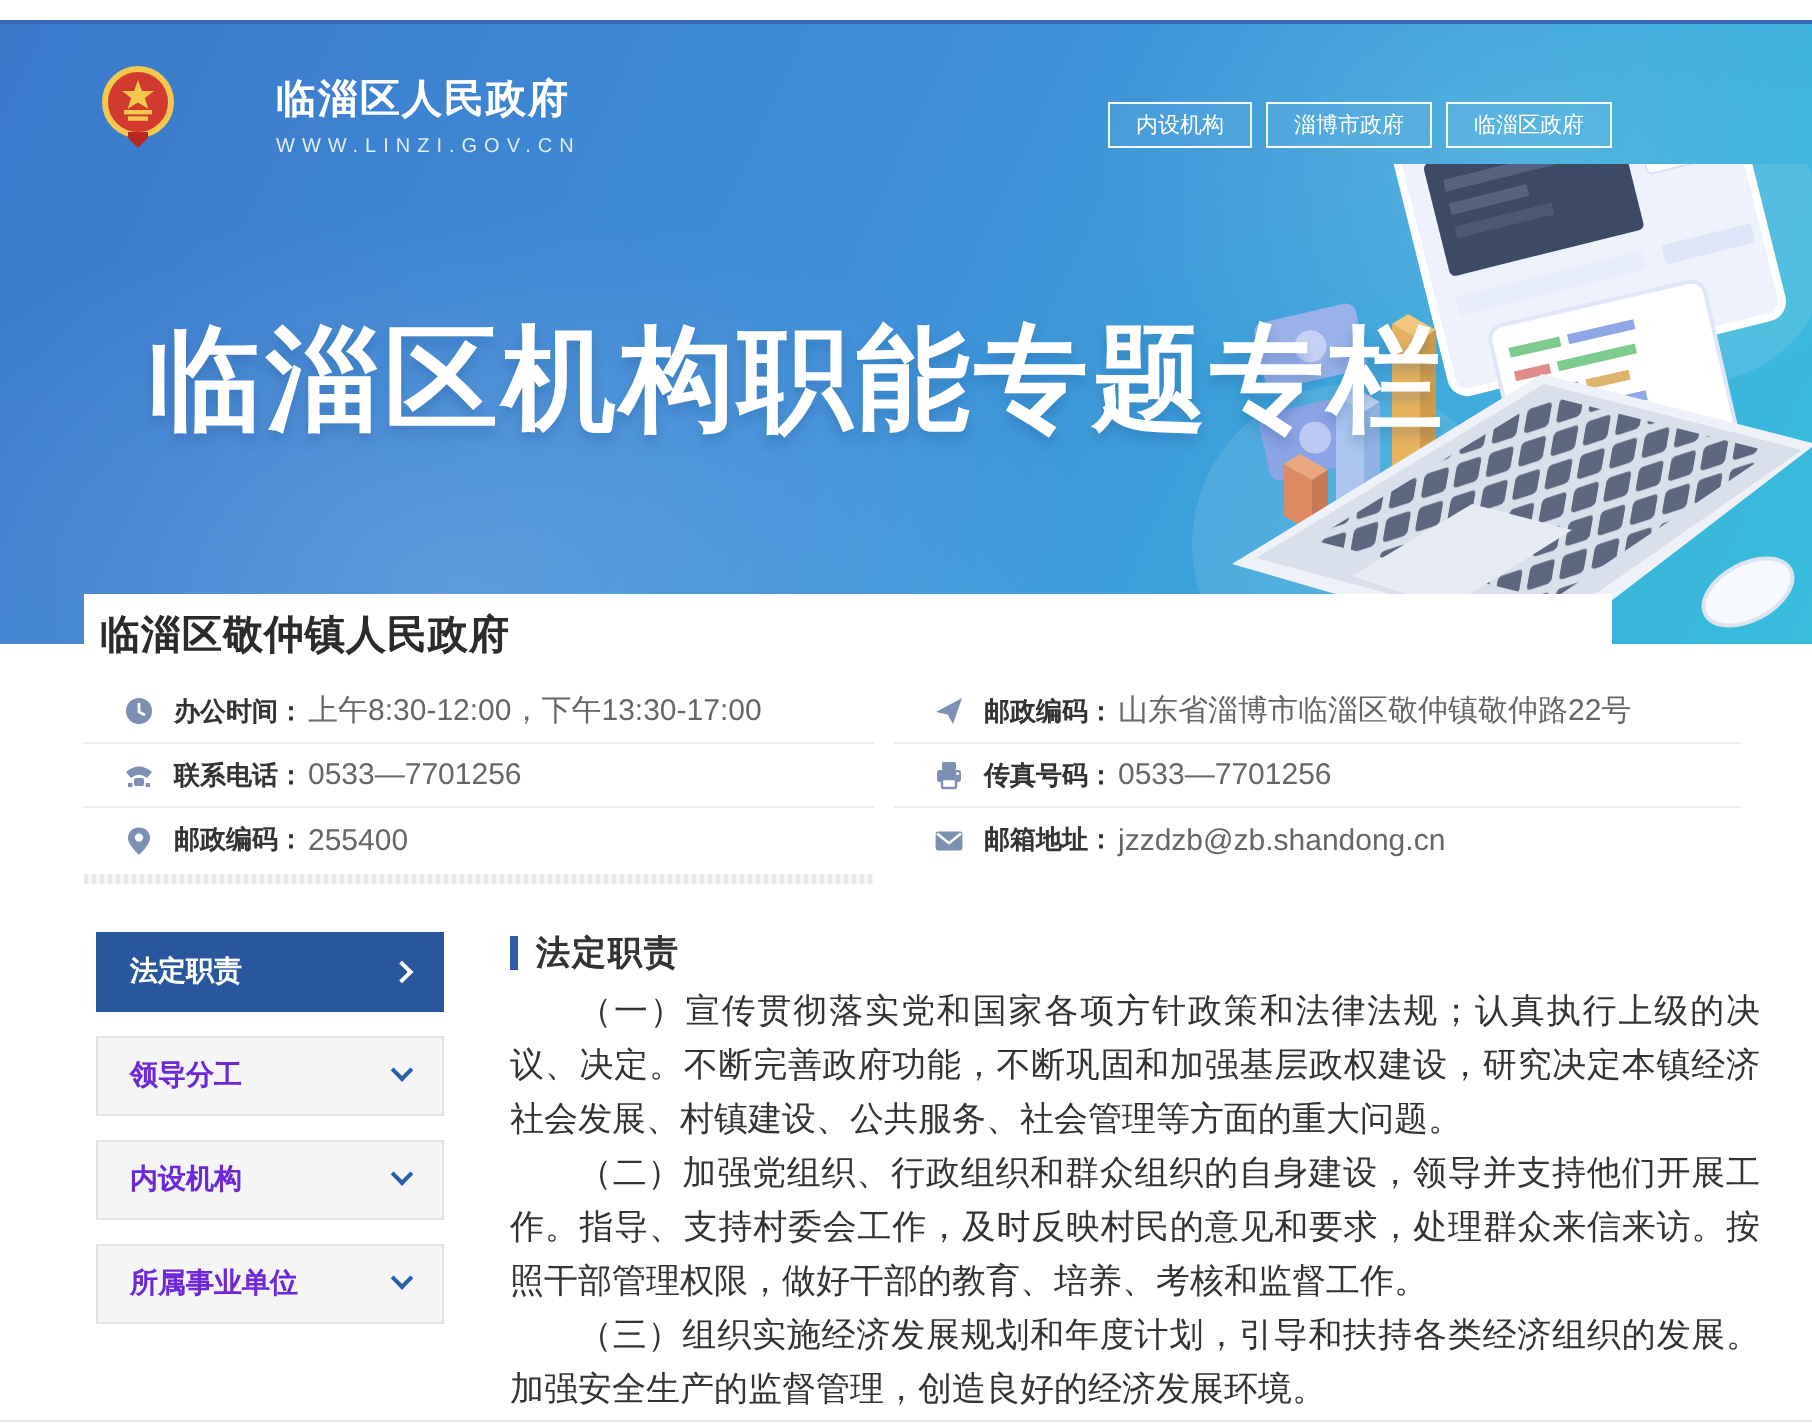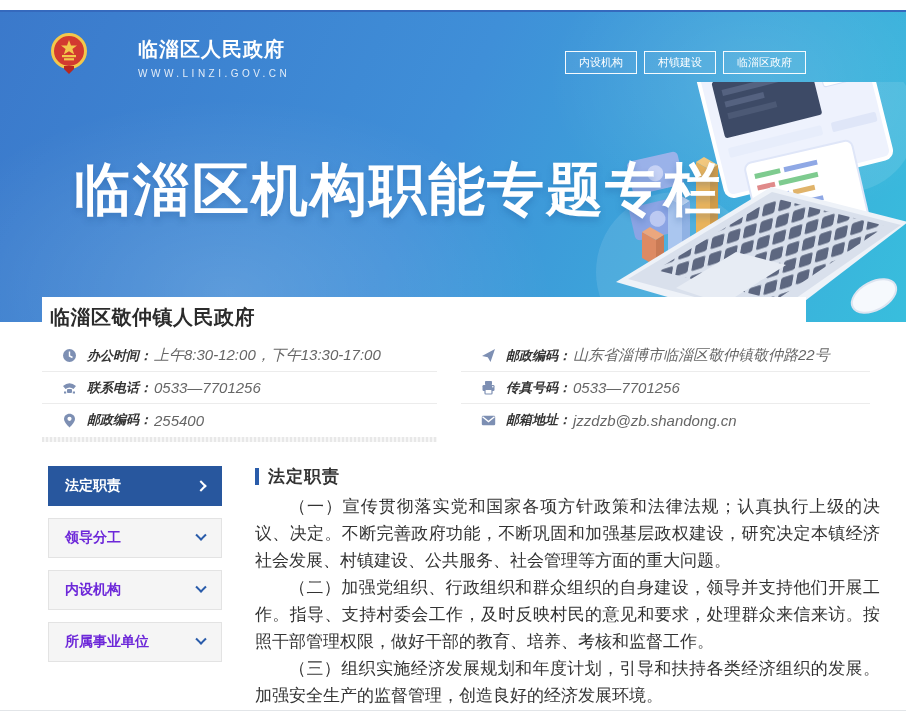--- a/index.html
+++ b/index.html
@@ -34,21 +34,21 @@
 
   .illus { position:absolute; right:0; top:70px; z-index:1; }
 
   
   .org-bar { position:absolute; left:42px; top:297px; width:764px; height:40px;
     background:#fff; z-index:4; display:flex; align-items:center; padding-left:8px; }
   .org-bar h1 { font-size:20px; font-weight:bold; color:#2b2b2b; letter-spacing:.5px; }
 
   
   .info { position:absolute; left:42px; top:340px; width:828px;
-    display:grid; grid-template-columns:395px 1fr; column-gap:24px; z-index:4;font-style:italic; }
+    display:grid; grid-template-columns:395px 1fr; column-gap:10px; z-index:4; }
   .info-col { display:flex; flex-direction:column; }
   .info-row { height:32px; display:flex; align-items:center; padding-left:20px; }
   .info-row.divided { border-bottom:1px solid #ececec; }
   .info-icon { width:15px; height:15px; margin-right:10px; flex:0 0 15px; }
   .info-label { font-size:13px; font-weight:bold; color:#333; white-space:nowrap; }
   .info-value { font-size:15px; color:#666; margin-left:2px; white-space:nowrap; }
   .dashed-strip { position:absolute; left:42px; top:437px; width:395px; height:5px; z-index:4;
     background:repeating-linear-gradient(90deg,#e8e8e8 0 2px,#f7f7f7 2px 4px); }
 
   
@@ -93,21 +93,21 @@
       </svg>
     </span>
     <div class="site-title-stack">
       <span class="site-title">临淄区人民政府</span>
       <span class="site-url">WWW.LINZI.GOV.CN</span>
     </div>
   </div>
 
   <nav class="top-nav">
     <a href="#">内设机构</a>
-    <a href="#">村镇建设</a>
+    <a href="#">淄博市政府</a>
     <a href="#">临淄区政府</a>
   </nav>
 
   <div class="banner-title">临淄区机构职能专题专栏</div>
 
   
   <span>
   <svg class="illus" width="350" height="235" viewBox="0 0 350 235">
     <defs>
       <pattern id="keys" width="17" height="15" patternUnits="userSpaceOnUse" patternTransform="rotate(-18) skewX(-28)">

